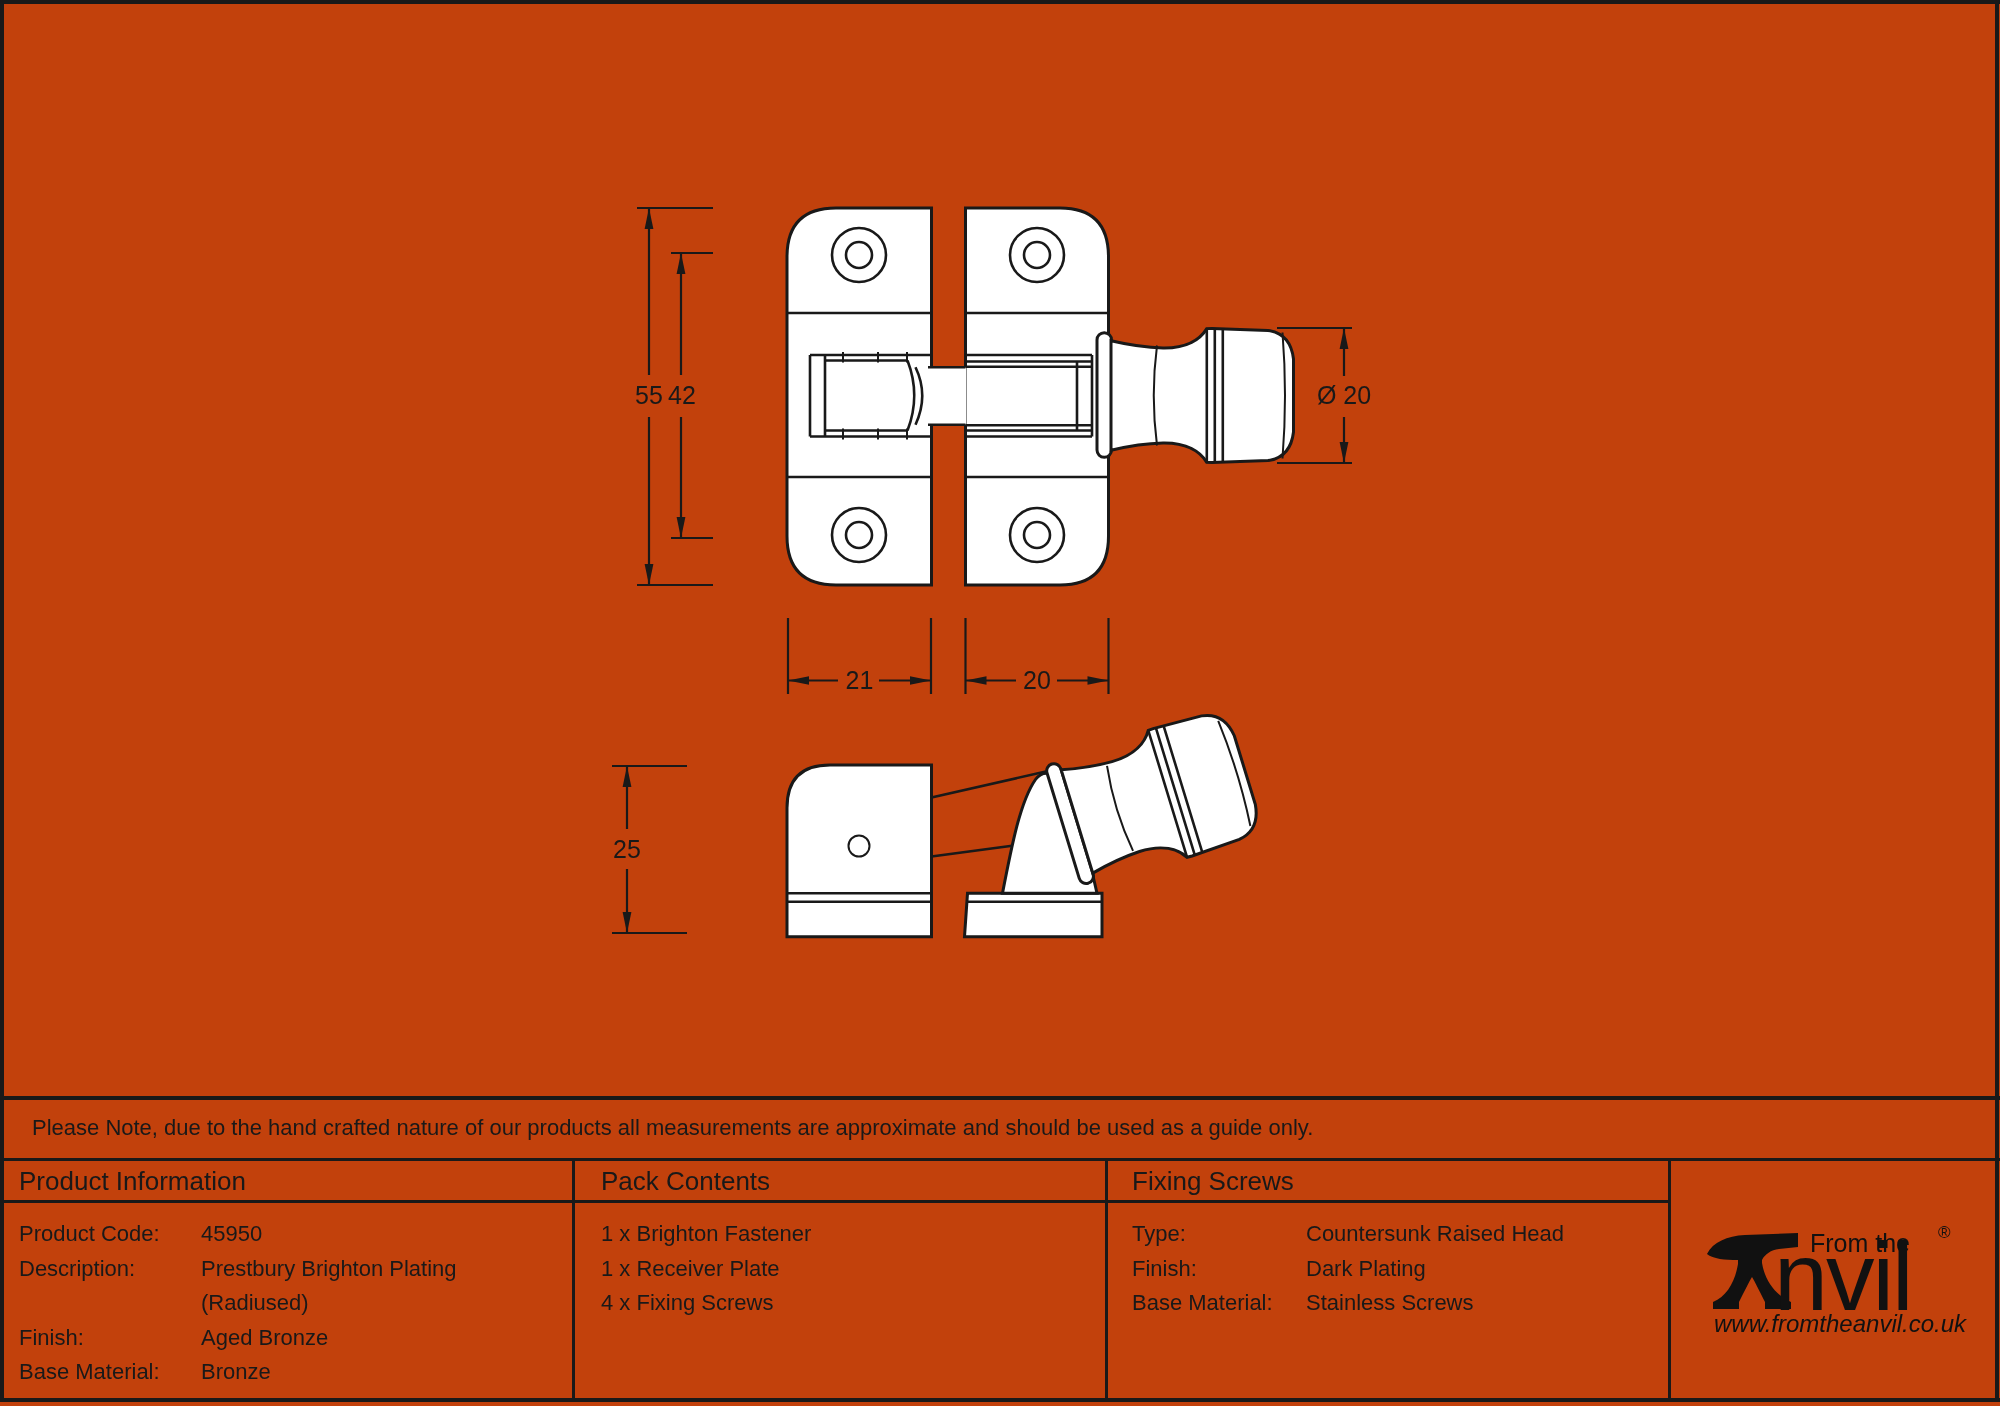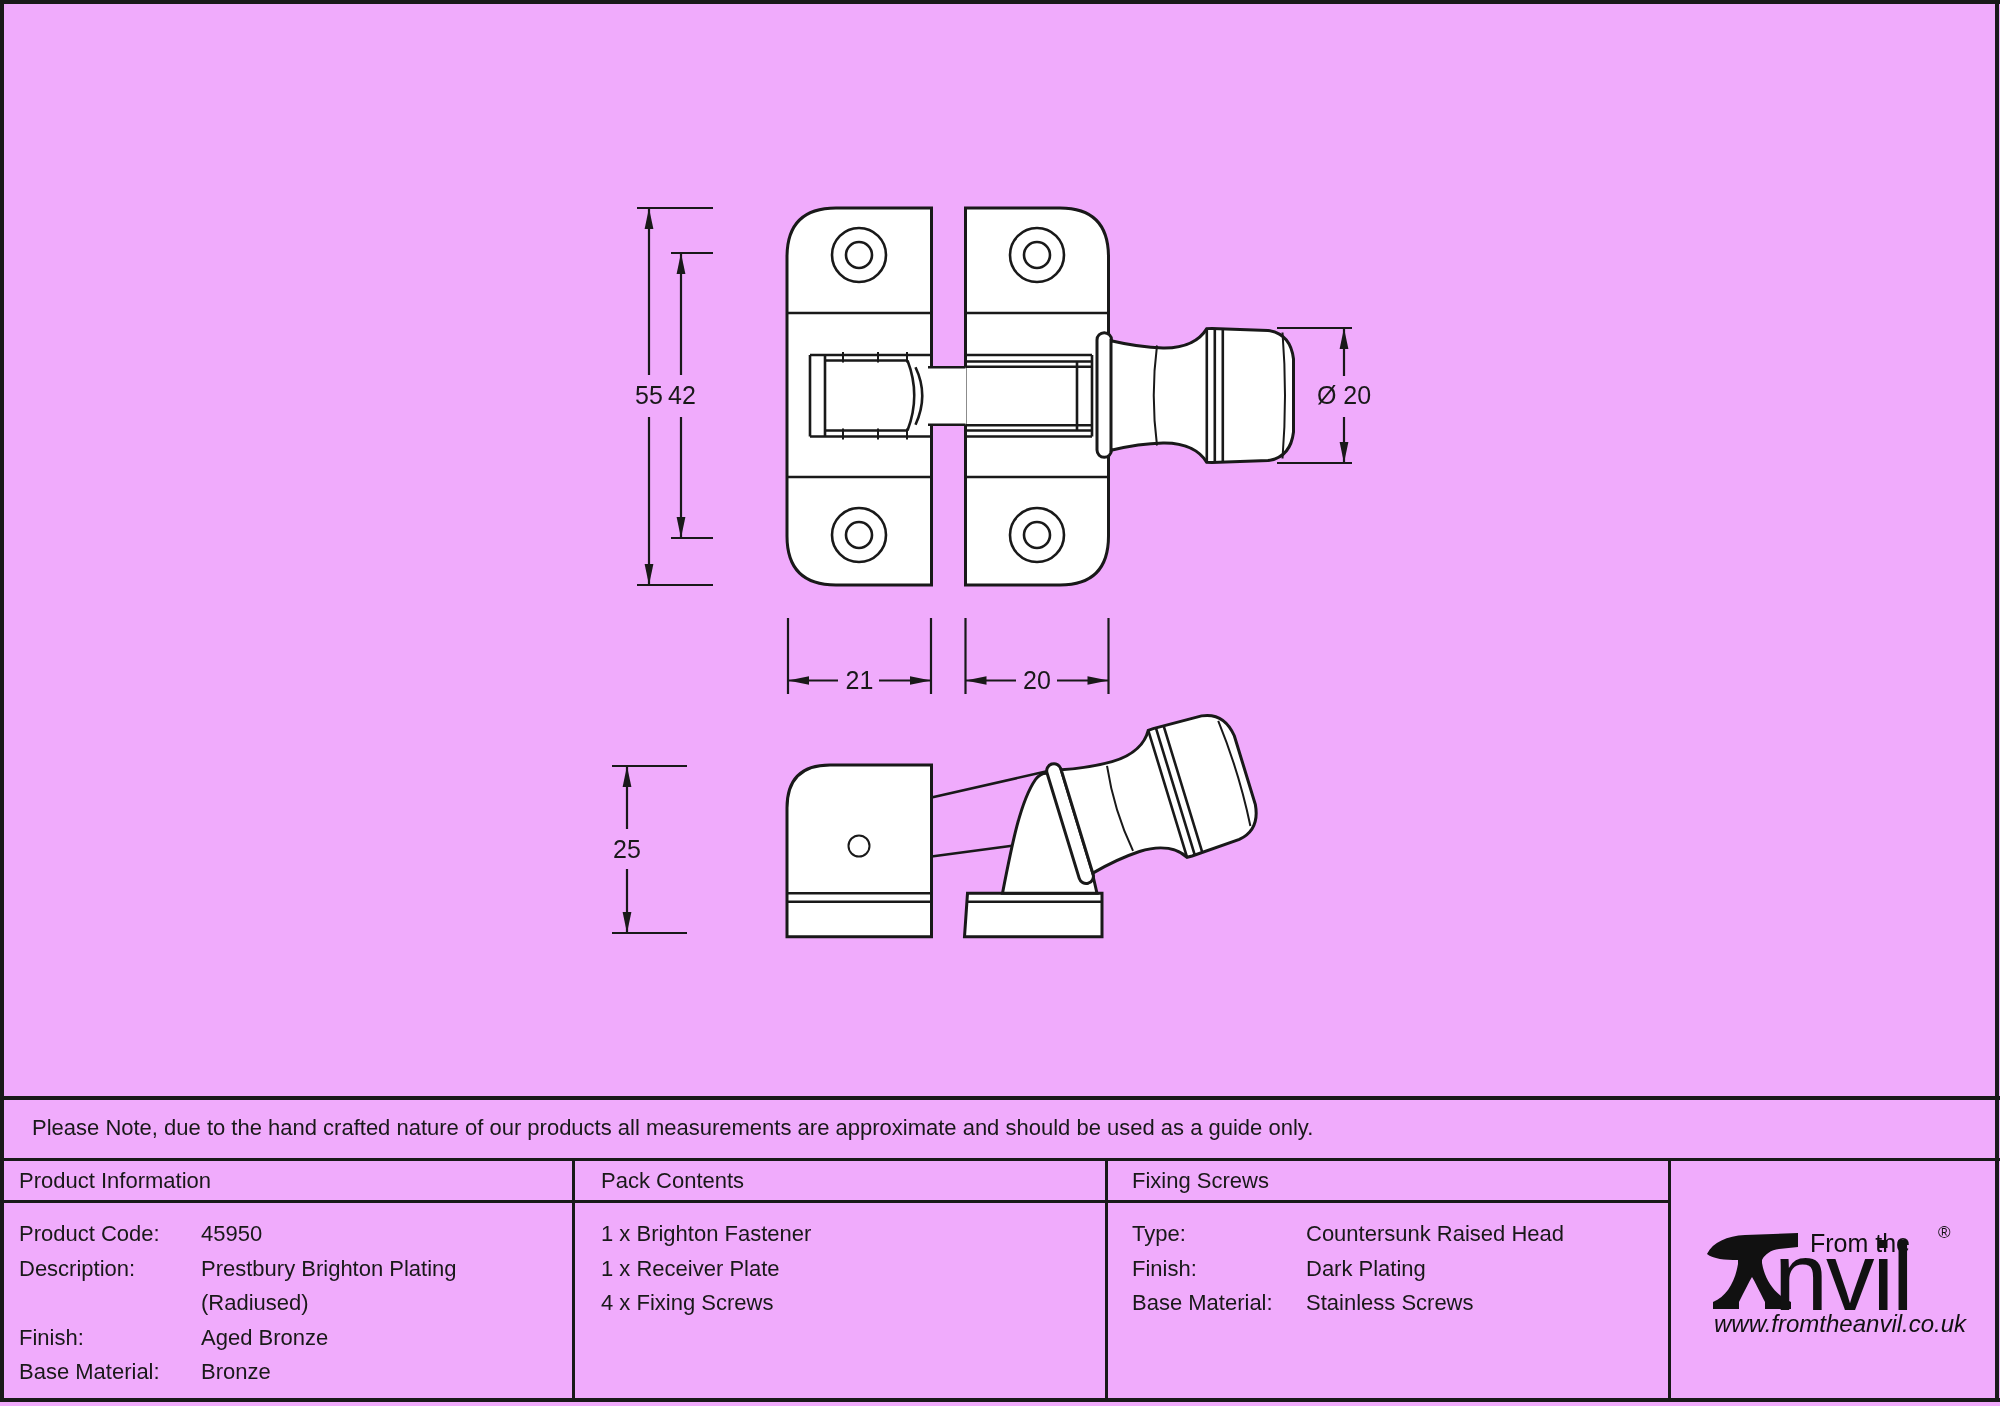--- a/index.html
+++ b/index.html
@@ -1,32 +1,32 @@
 <!DOCTYPE html>
 <html><head>
 <meta charset="utf-8">
 <style>
   html,body { margin:0; padding:0; background:#fff; }
   .sheet {
-    position:relative; width:2000px; height:1406px; background:#f0abfc;
+    position:relative; width:2000px; height:1406px; background:#c2410c;
     font-family:"Liberation Sans", sans-serif; color:#191919; overflow:hidden;
   }
   .abs { position:absolute; }
   .bline { position:absolute; background:#191919; }
   svg text { font-family:"Liberation Sans", sans-serif; fill:#191919; }
   .dimtxt { font-size:25px; }
   
   .ln   { stroke:#191919; stroke-width:2.6; fill:none; }
   .thin { stroke:#191919; stroke-width:2.0; fill:none; }
   .fillw{ stroke:#191919; stroke-width:3;   fill:#ffffff; }
   .dim  { stroke:#191919; stroke-width:2.2; fill:none; }
   .arr  { fill:#191919; stroke:none; }
   
   .note-text { position:absolute; left:20px; top:1100px; height:56px; line-height:56px; font-size:22px; white-space:nowrap;margin-left:12px; }
-  .hdr { position:absolute; top:1163px; height:36px; line-height:36px; font-size:22px; white-space:nowrap; }
+  .hdr { position:absolute; top:1163px; height:36px; line-height:36px; font-size:26px; white-space:nowrap; }
   .cell { position:absolute; top:1217px; font-size:22px; }
   .trow { display:flex; height:34.5px; align-items:center; white-space:nowrap; }
   .lab-pi { display:inline-block; width:182px; }
   .lab-fs { display:inline-block; width:174px; }
   .logo-svg text { fill:#111111; }
 </style>
 </head>
 <body>
 
 <div class="sheet">

